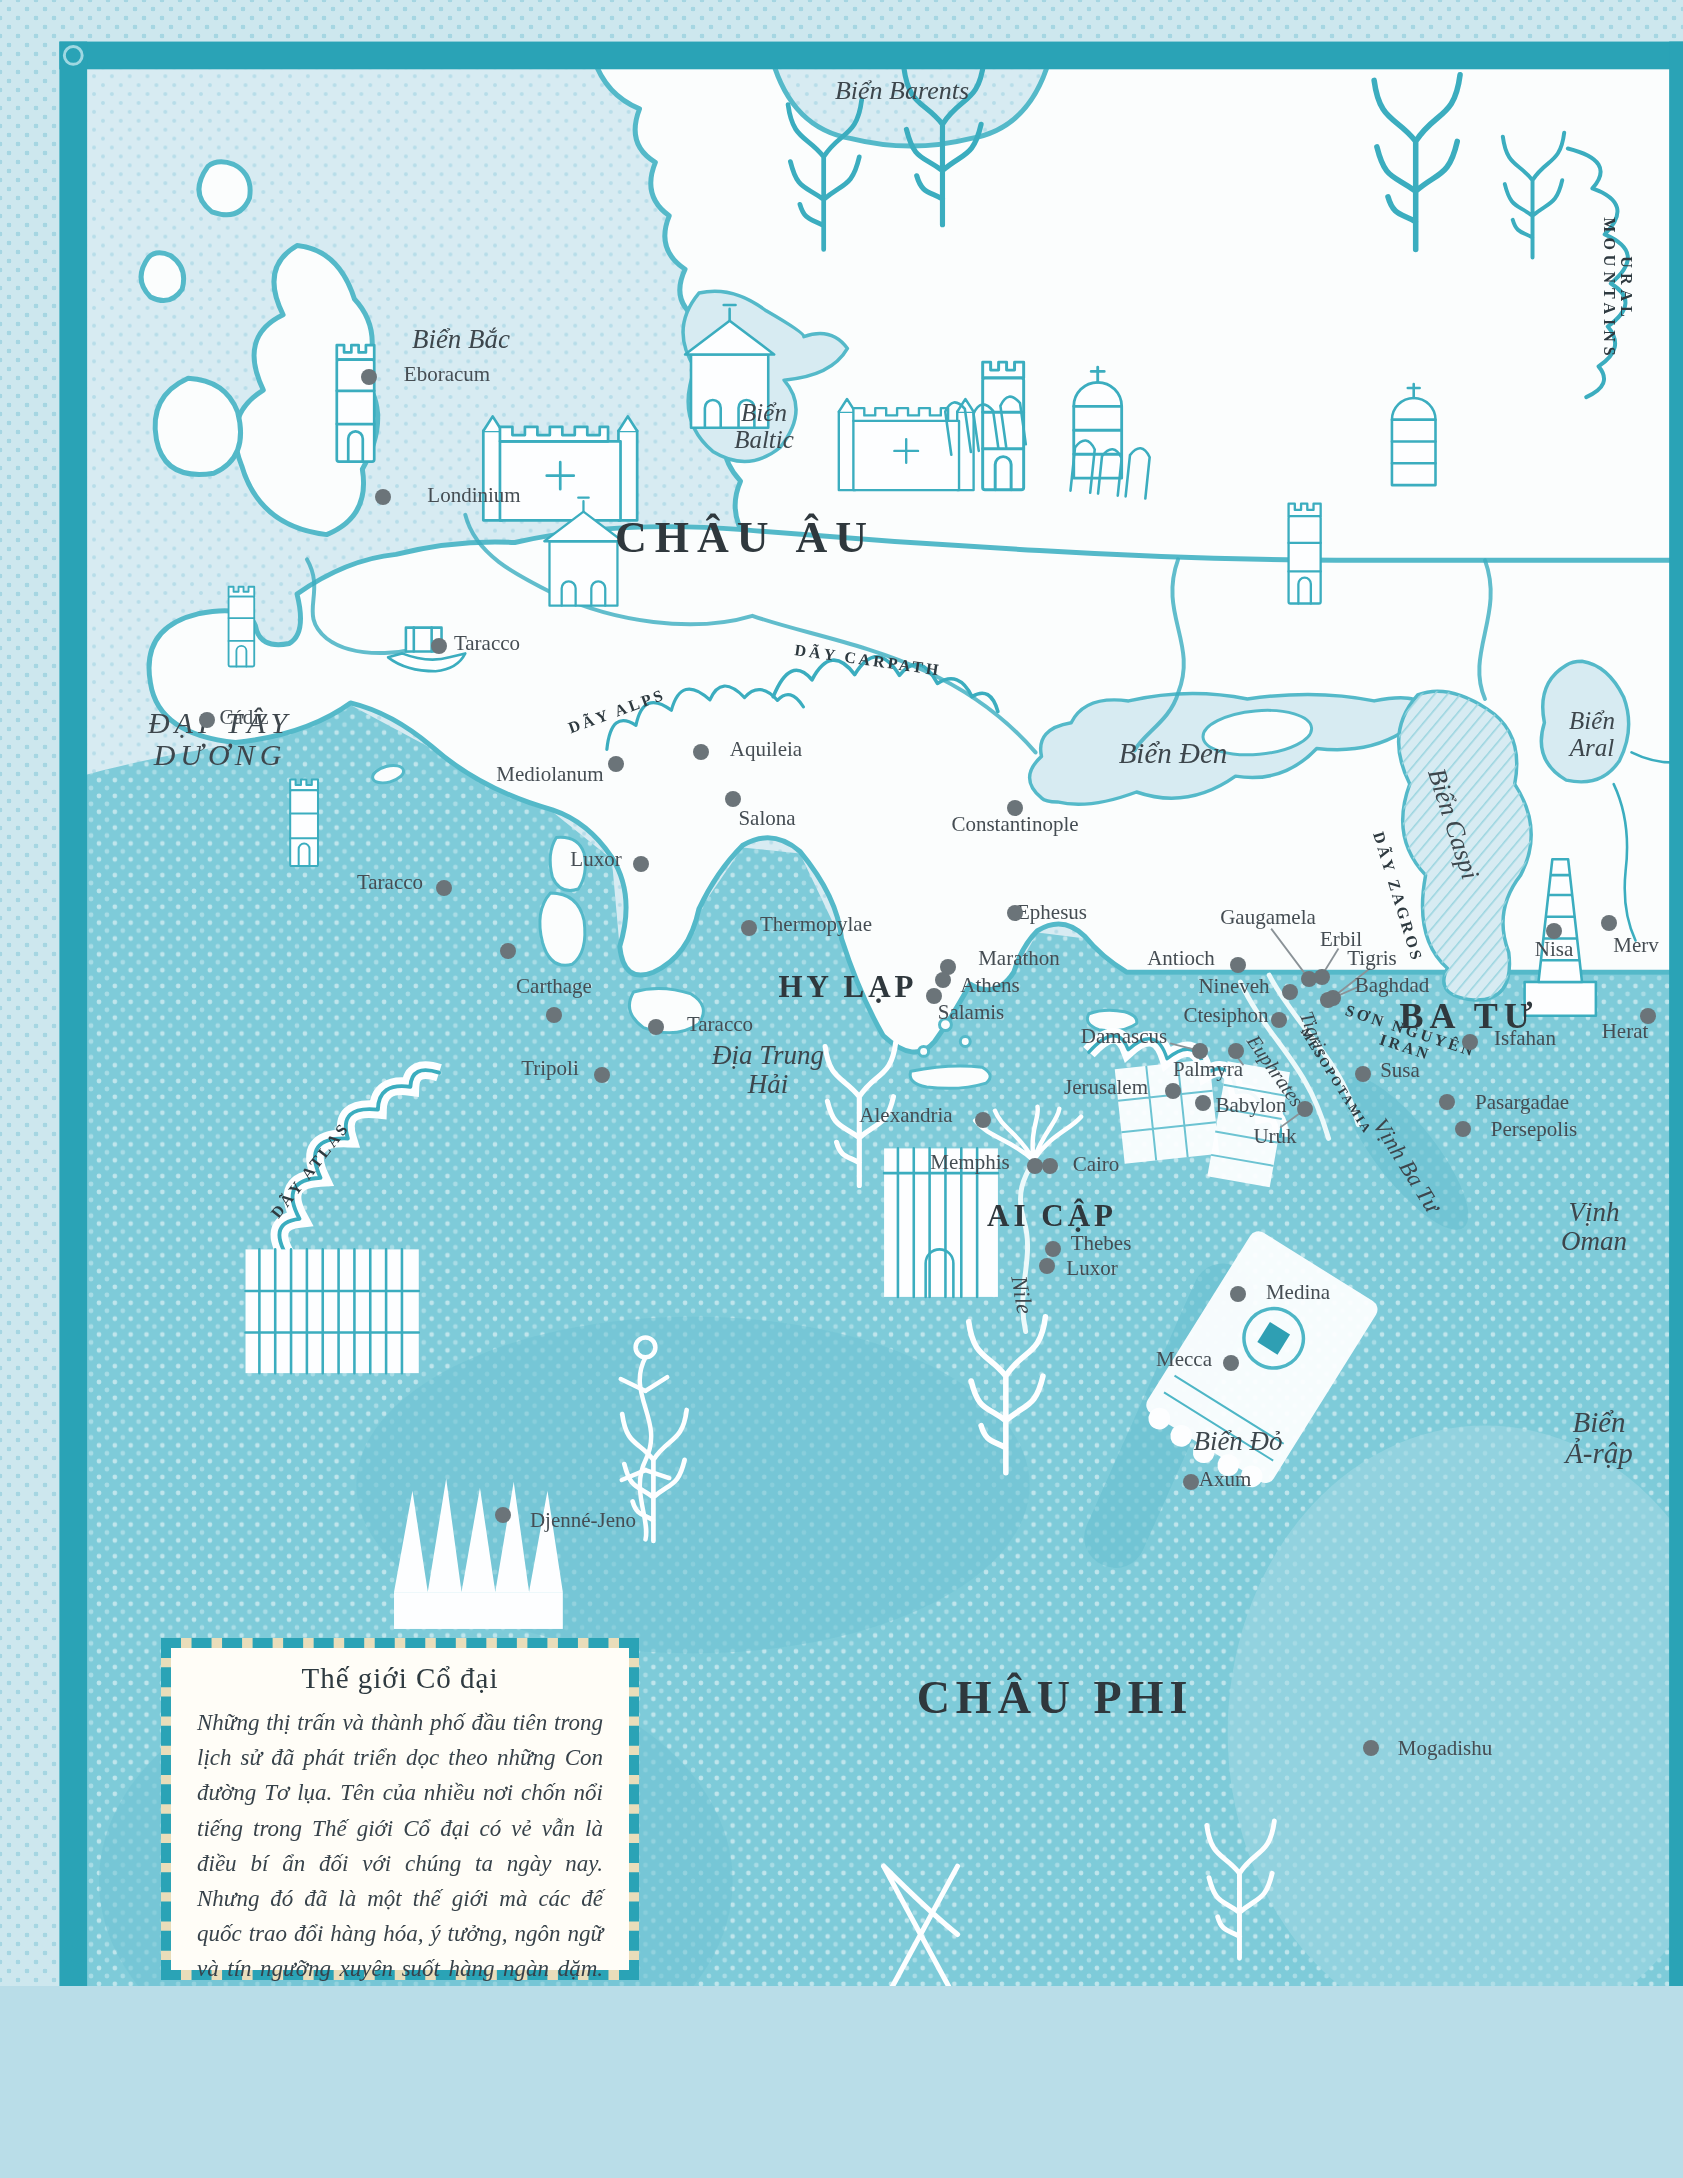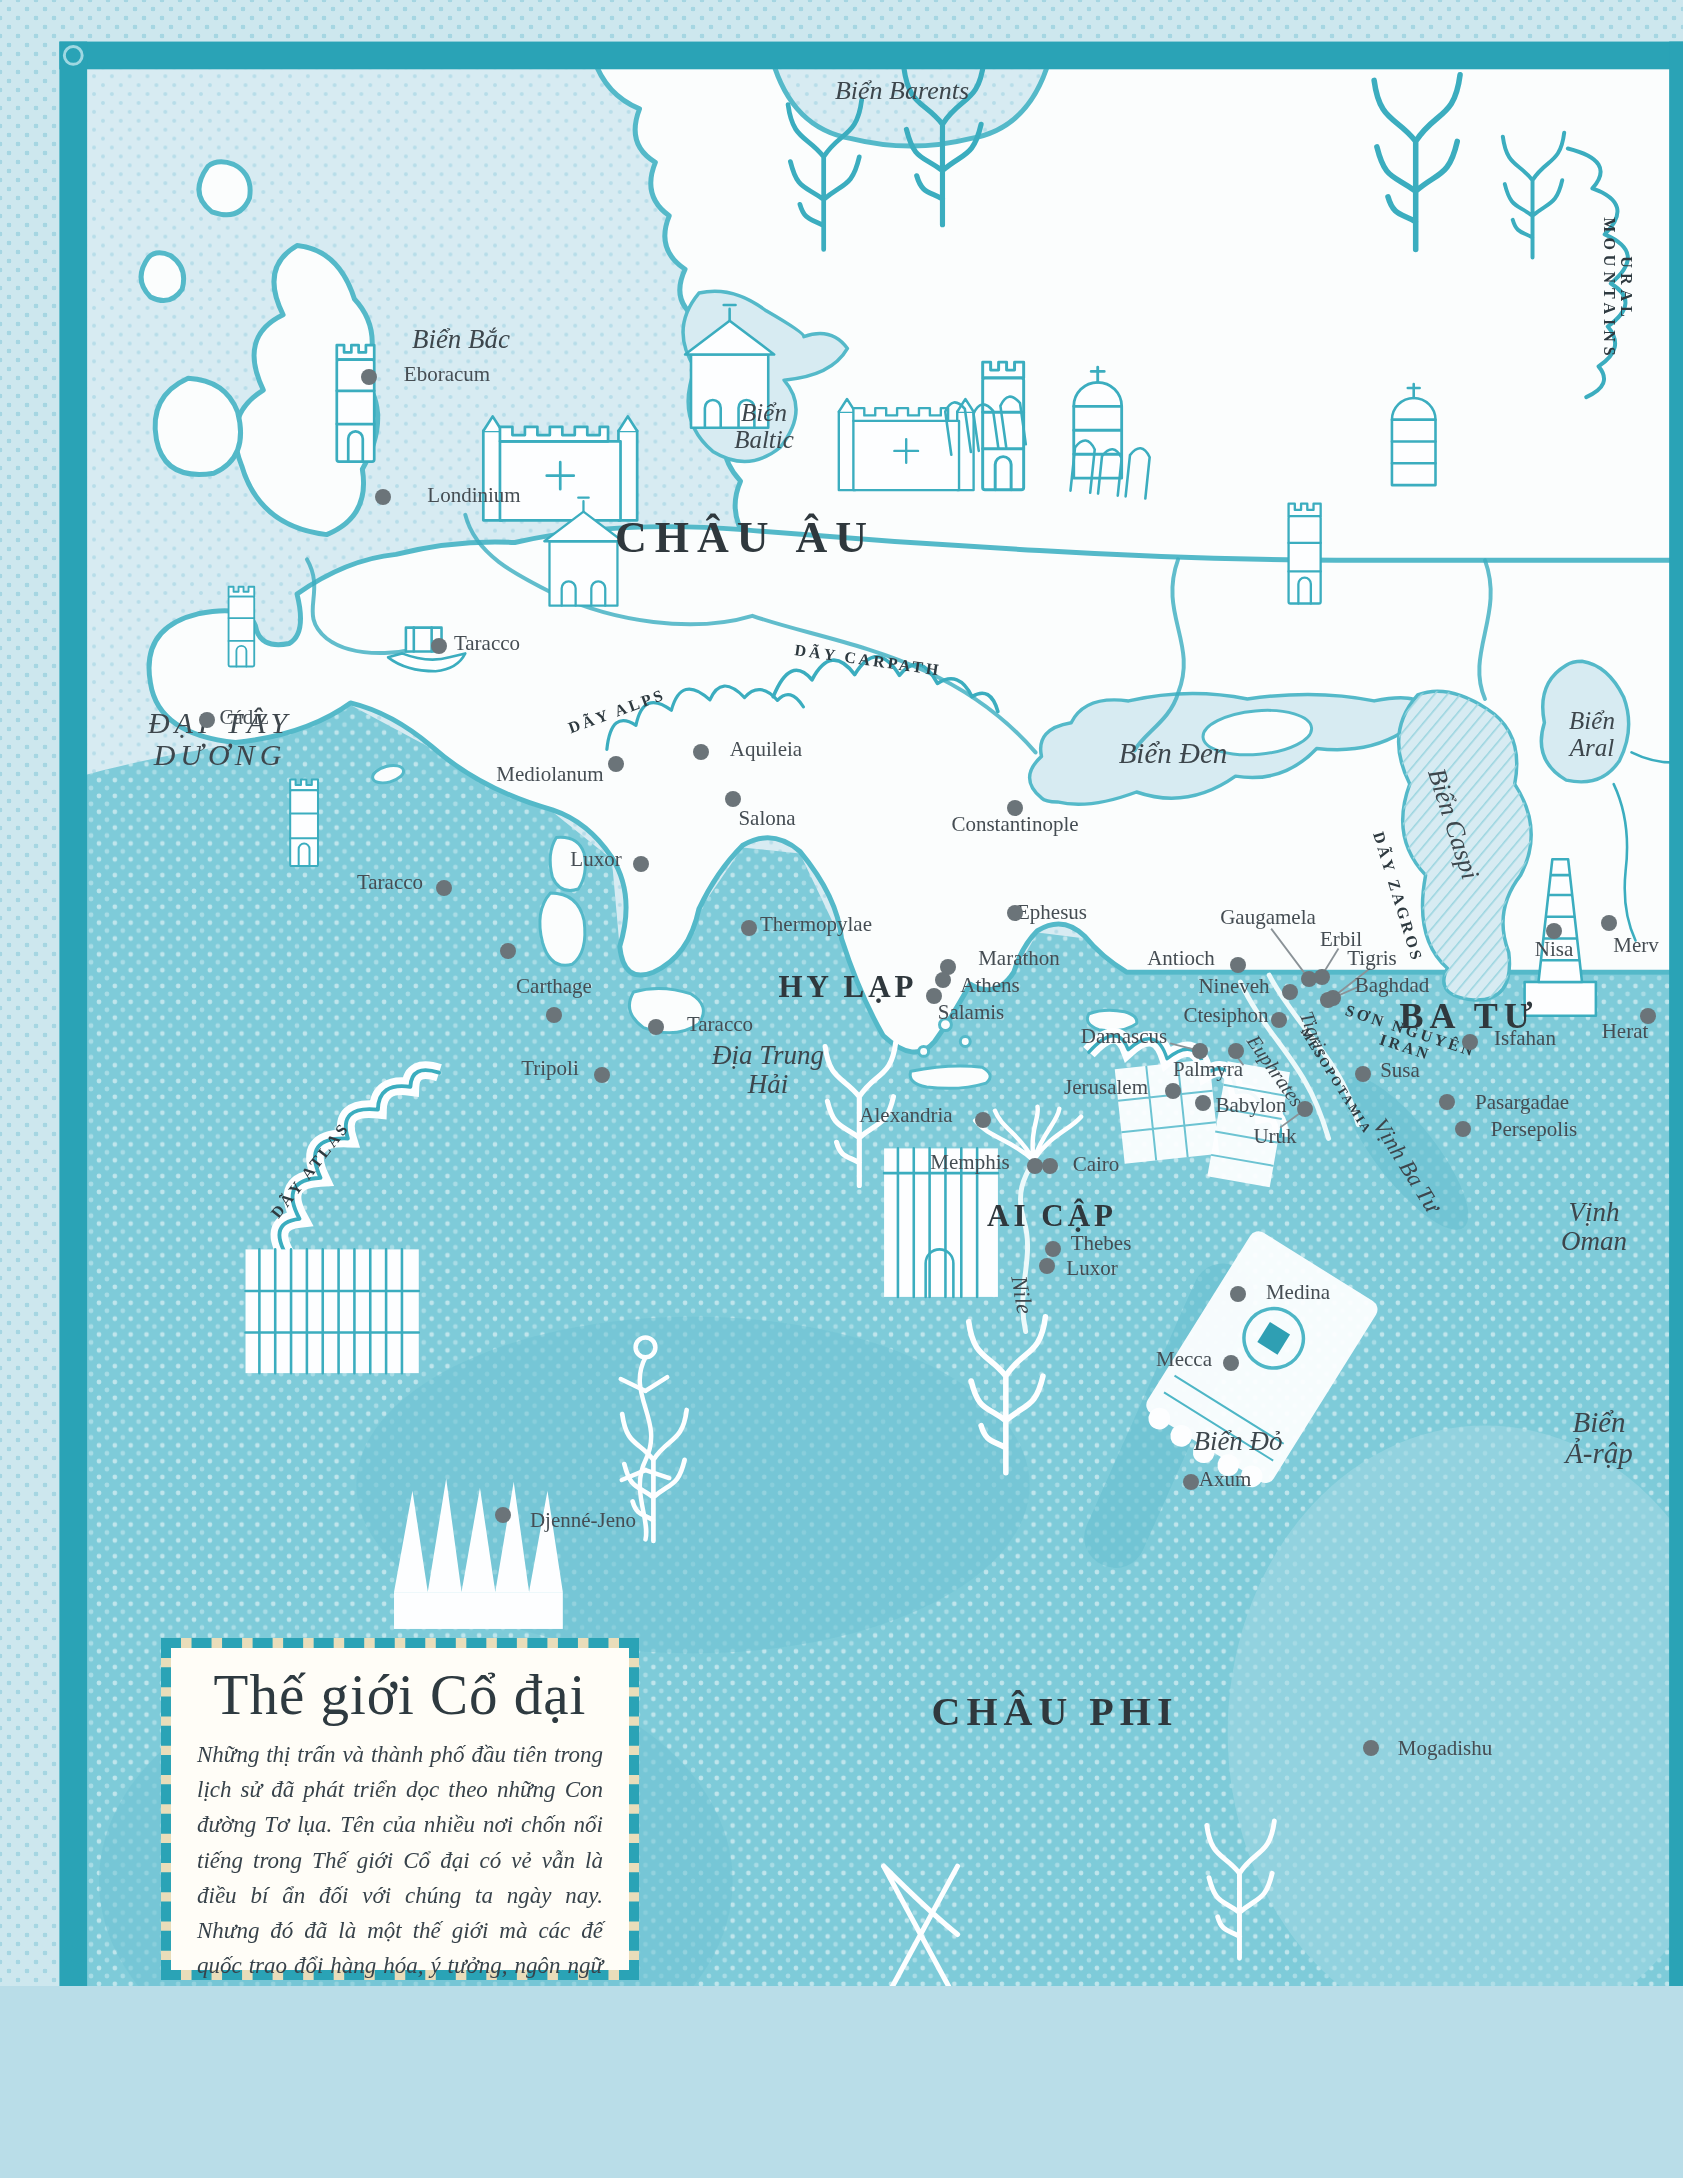--- a/index.html
+++ b/index.html
@@ -46,21 +46,21 @@
   .mtn-label{font-size:16px;letter-spacing:3px;color:#2e3a40;font-weight:bold;}
   .region-label{font-weight:bold;color:#2f383d;}
   .city-dot{position:absolute;width:16px;height:16px;border-radius:50%;
     background:var(--dot);transform:translate(-50%,-50%);}
   
   .title-box{position:absolute;left:161px;top:1638px;width:478px;height:342px;
     box-sizing:border-box;border:10px dashed var(--frame);
     background:linear-gradient(var(--box-bg),var(--box-bg)) padding-box,
                linear-gradient(var(--box-cream),var(--box-cream)) border-box;
     padding:12px 26px 0 26px;}
-  .title-box h1{margin:2px 0 10px 0;text-align:center;font-size:57px;font-weight:normal;
+  .title-box h1{margin:2px 0 10px 0;text-align:center;font-size:29px;font-weight:normal;
     color:#2e3a40;letter-spacing:1px;}
   .title-box p{margin:0;font-style:italic;font-size:23px;line-height:1.53;
     color:#37424a;text-align:justify;}
 </style>
 </head>
 <body>
 
 <div class="page">
 
   <svg class="map-svg" width="1683" height="2178" viewBox="0 0 1700 2200">
@@ -316,21 +316,21 @@
       <div class="lbl sea-label" style="left: 1275px; top: 1071px; font-size: 20px; transform: translate(-50%, -50%) rotate(55deg);">Euphrates</div>
       <div class="lbl mtn-label" style="left: 617px; top: 711px; transform: translate(-50%, -50%) rotate(-20deg);">DÃY ALPS</div>
       <div class="lbl mtn-label" style="left: 868px; top: 660px; transform: translate(-50%, -50%) rotate(8deg);">DÃY CARPATH</div>
       <div class="lbl mtn-label" style="left: 310px; top: 1170px; transform: translate(-50%, -50%) rotate(-52deg);">DÃY ATLAS</div>
       <div class="lbl mtn-label" style="left: 1398px; top: 897px; transform: translate(-50%, -50%) rotate(73deg);">DÃY ZAGROS</div>
       <div class="lbl mtn-label" style="left: 1618px; top: 289px; letter-spacing: 5px; transform: translate(-50%, -50%) rotate(90deg);">URAL MOUNTAINS</div>
       <div class="lbl mtn-label" style="left: 1336px; top: 1081px; font-size: 13px; letter-spacing: 2px; transform: translate(-50%, -50%) rotate(58deg);">MESOPOTAMIA</div>
       <div class="lbl mtn-label" style="left: 1408px; top: 1039px; font-size: 16px; transform: translate(-50%, -50%) rotate(18deg);">SƠN NGUYÊN
 IRAN</div>
       <div class="lbl region-label" style="left: 745px; top: 538px; font-size: 44px; letter-spacing: 8px; transform: translate(-50%, -50%) rotate(0deg);">CHÂU ÂU</div>
-      <div class="lbl region-label" style="left: 1055px; top: 1698px; font-size: 40px; letter-spacing: 6px; transform: translate(-50%, -50%) rotate(0deg); margin-top: 14px;">CHÂU PHI</div>
+      <div class="lbl region-label" style="left: 1055px; top: 1698px; font-size: 46px; letter-spacing: 6px; transform: translate(-50%, -50%) rotate(0deg);">CHÂU PHI</div>
       <div class="lbl region-label" style="left: 848px; top: 987px; font-size: 31px; letter-spacing: 4px; transform: translate(-50%, -50%) rotate(0deg);">HY LẠP</div>
       <div class="lbl region-label" style="left: 1469px; top: 1016px; font-size: 36px; letter-spacing: 6px; transform: translate(-50%, -50%) rotate(0deg);">BA TƯ</div>
       <div class="lbl region-label" style="left: 1052px; top: 1216px; font-size: 31px; letter-spacing: 4px; transform: translate(-50%, -50%) rotate(0deg);">AI CẬP</div>
       <div class="lbl city-label" style="left: 447px; top: 374px; transform: translate(-50%, -50%) rotate(0deg);">Eboracum</div>
       <div class="city-dot" style="left: 369px; top: 377px;"></div>
       <div class="lbl city-label" style="left: 458px; top: 495px; transform: translate(-50%, -50%) rotate(0deg); margin-left: 16px;">Londinium</div>
       <div class="city-dot" style="left: 383px; top: 497px;"></div>
       <div class="lbl city-label" style="left: 487px; top: 643px; transform: translate(-50%, -50%) rotate(0deg);">Taracco</div>
       <div class="city-dot" style="left: 439px; top: 646px;"></div>
       <div class="lbl city-label" style="left: 550px; top: 774px; transform: translate(-50%, -50%) rotate(0deg);">Mediolanum</div>

